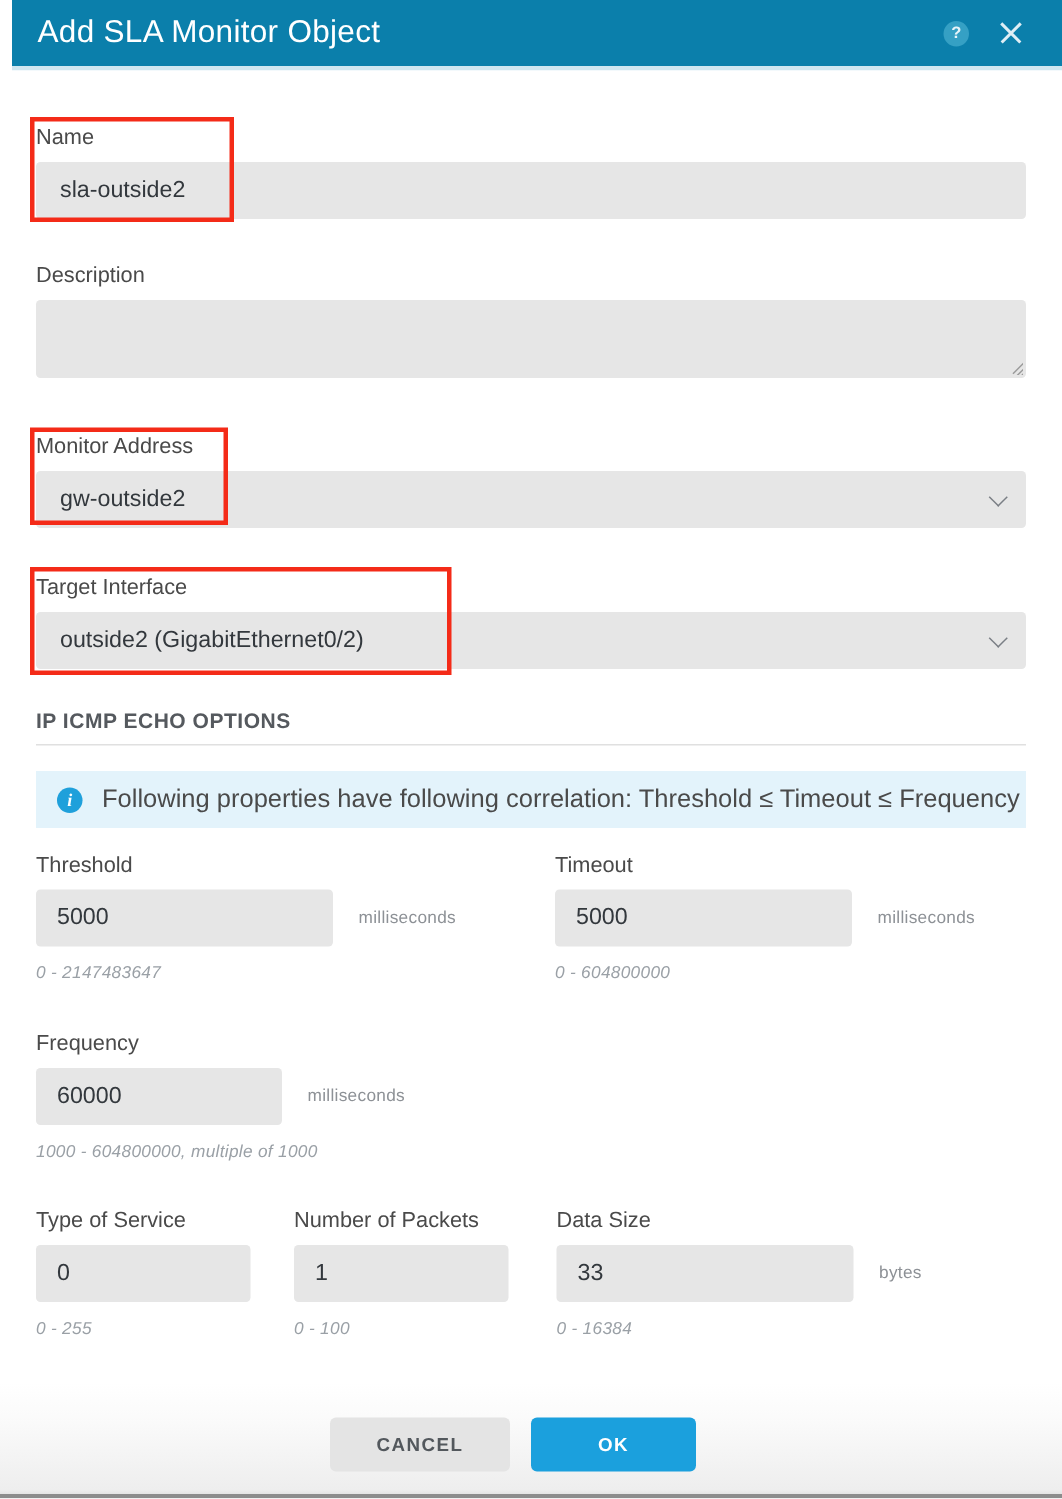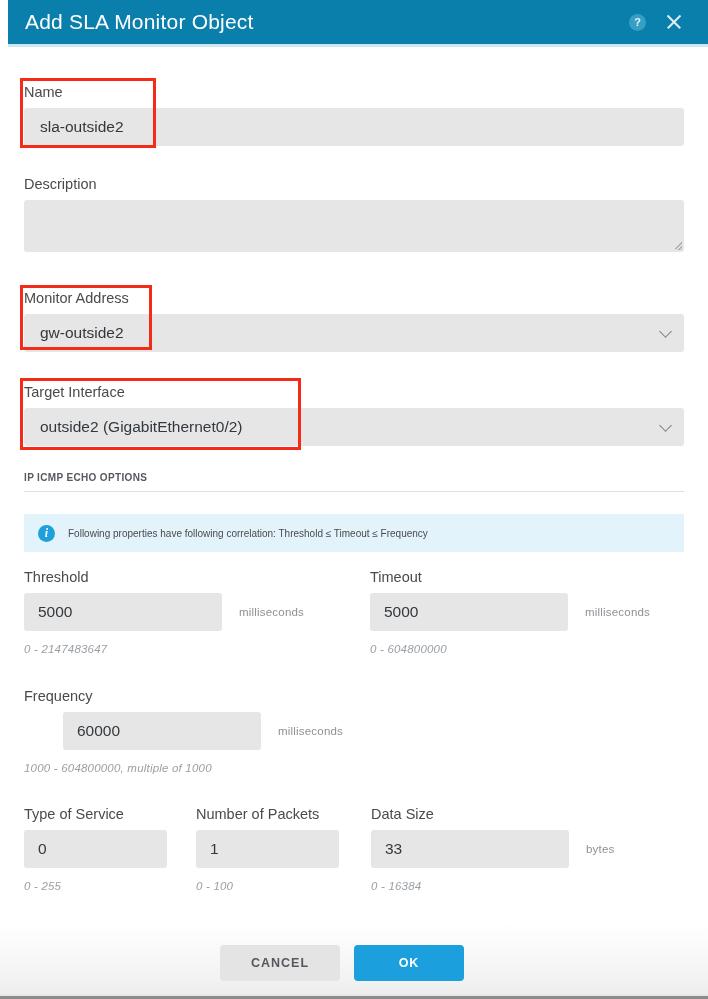--- a/index.html
+++ b/index.html
@@ -137,21 +137,21 @@
   }
   .resize-grip i:nth-child(1) { bottom: 11px; width: 15px; }
   .resize-grip i:nth-child(2) { bottom: 7.5px; width: 15px; }
   .resize-grip i:nth-child(3) { bottom: 4px;  width: 15px; }
 
   
   .group { position: absolute; left: 24px; }
 
   
   .section-title {
-    font-size: 10px;
+    font-size: 14px;
     font-weight: bold;
     letter-spacing: 0.35px;
     color: #55595e;
   }
   .section-rule {
     height: 1px;
     background: #e0e0e0;
     margin-top: 8px;
   }
 
@@ -172,21 +172,21 @@
     font-weight: bold;
     font-style: italic;
     font-family: "Liberation Serif", serif;
     display: flex;
     align-items: center;
     justify-content: center;
     line-height: 1;
     flex: none;
   }
   .info-text {
-    font-size: 10px;
+    font-size: 17px;
     color: #4a4a4a;
     margin-left: 13px;
   }
   .num-input {
     background: #e6e6e6;
     border-radius: 3px;
     height: 38px;
     display: flex;
     align-items: center;
     padding: 0 14px;
@@ -320,21 +320,21 @@
       <div class="row">
         <div class="num-input" style="width:198px;">5000</div>
         <div class="unit" style="margin-left:17px;">milliseconds</div>
       </div>
       <div class="hint" style="margin-top:12px;">0 - 604800000</div>
     </div>
 
     <div class="group" style="top:641px; width:430px;">
       <div class="field-label">Frequency</div>
       <div class="row">
-        <div class="num-input" style="width:198px;margin-left:39px;">60000</div>
+        <div class="num-input" style="width:164px;">60000</div>
         <div class="unit" style="margin-left:17px;">milliseconds</div>
       </div>
       <div class="hint" style="margin-top:12px;">1000 - 604800000, multiple of 1000</div>
     </div>
 
     <div class="group" style="top:759px; width:165px;">
       <div class="field-label">Type of Service</div>
       <div class="num-input" style="width:143px;">0</div>
       <div class="hint" style="margin-top:12px;">0 - 255</div>
     </div>

